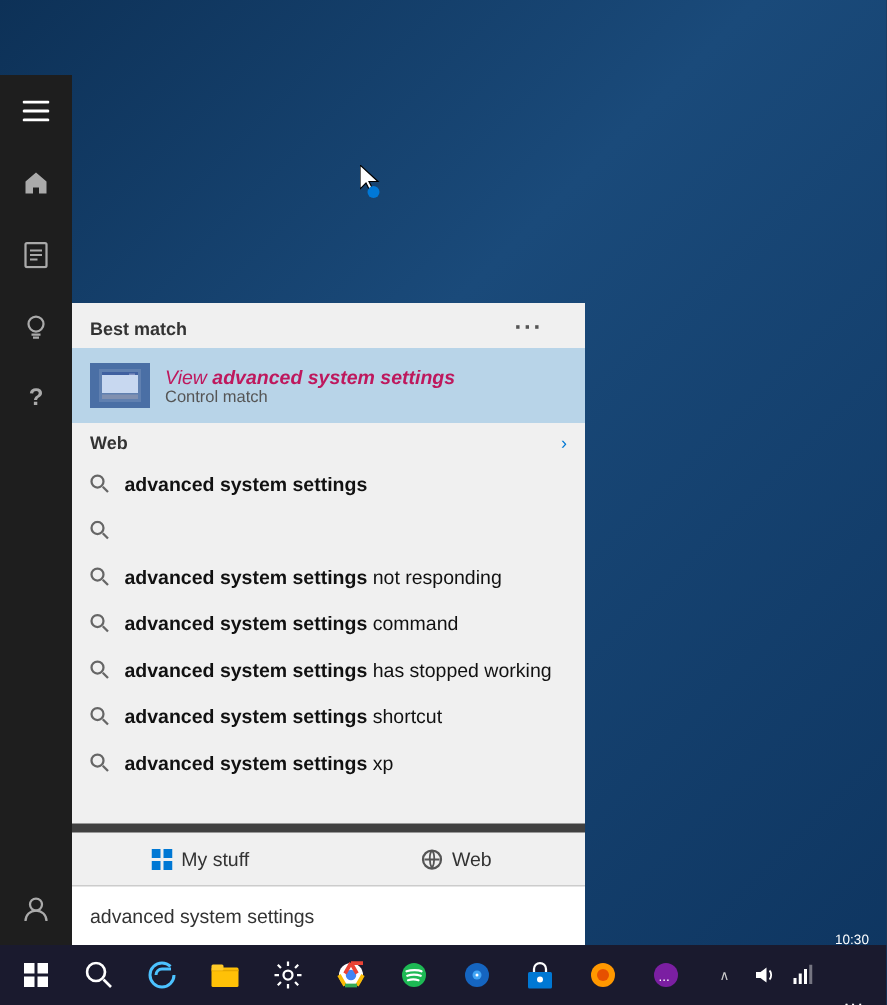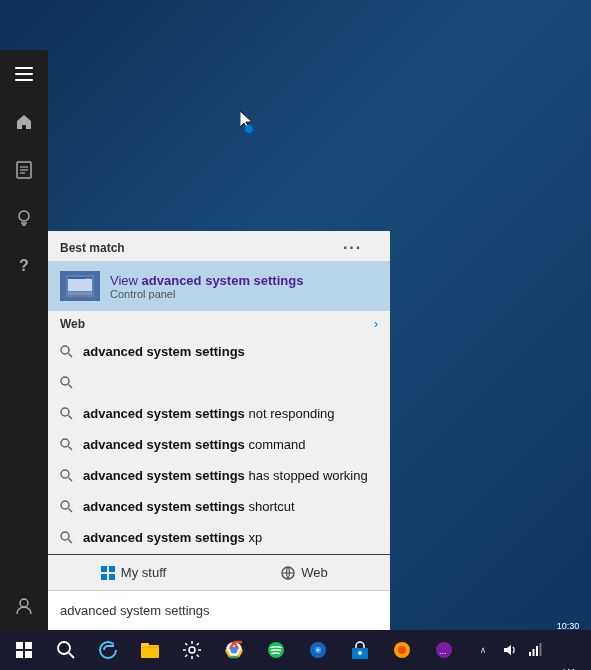--- a/index.html
+++ b/index.html
@@ -152,22 +152,23 @@
       height: 22px;
     }
 
     .best-match-text {
       display: flex;
       flex-direction: column;
     }
 
     .best-match-title {
       font-size: 13px;
-      color: #4c1d95;
+      color: #be185d;
       font-weight: 400;
+      font-style: italic;
     }
 
     .best-match-title strong {
       font-weight: 700;
     }
 
     .best-match-subtitle {
       font-size: 11px;
       color: #555;
     }
@@ -217,22 +218,23 @@
       line-height: 1.3;
     }
 
     .search-result-text .bold {
       font-weight: 700;
     }
 
     
     .bottom-tabs {
       display: flex;
-      border-top: 1px solid #404040;
+      border-top: 6px solid #404040;
       background: #f0f0f0;
+      margin-top: 24px;
     }
 
     .bottom-tab {
       flex: 1;
       padding: 10px 8px;
       display: flex;
       align-items: center;
       justify-content: center;
       gap: 6px;
       cursor: pointer;
@@ -347,21 +349,21 @@
           <rect x="2" y="2" width="24" height="14" fill="#c8d8f0"></rect>
           <rect x="2" y="2" width="24" height="2" fill="#4060a0"></rect>
           <rect x="20" y="3" width="4" height="1" fill="#8090c0"></rect>
           <rect x="2" y="17" width="24" height="3" fill="#8090b0"></rect>
         </svg>
       </div>
       <div class="best-match-text">
         <div class="best-match-title">
           <span>View </span><strong>advanced system settings</strong>
         </div>
-        <div class="best-match-subtitle">Control panel</div>
+        <div class="best-match-subtitle">Control match</div>
       </div>
 
       <div style="position:absolute; left:192px; bottom:495px; pointer-events:none; z-index:50;">
         <svg width="16" height="20" viewBox="0 0 16 20" fill="none">
           <path d="M0 0L0 16L4 12L7 18L9 17L6 11L12 11Z" fill="white" stroke="black" stroke-width="0.8"></path>
         </svg>
         <div style="width:8px; height:8px; background:#0078d7; border-radius:50%; position:absolute; top:14px; left:5px;"></div>
       </div>
     </div>
 

